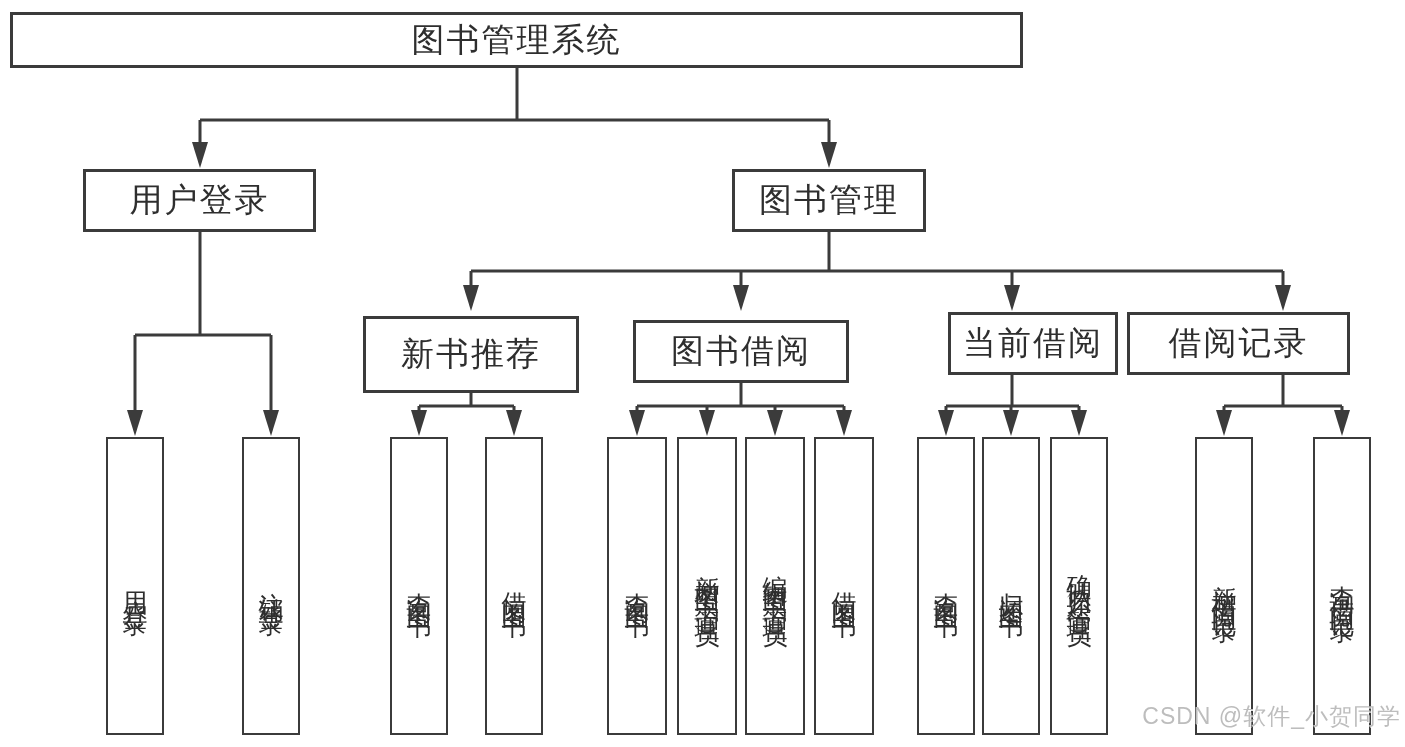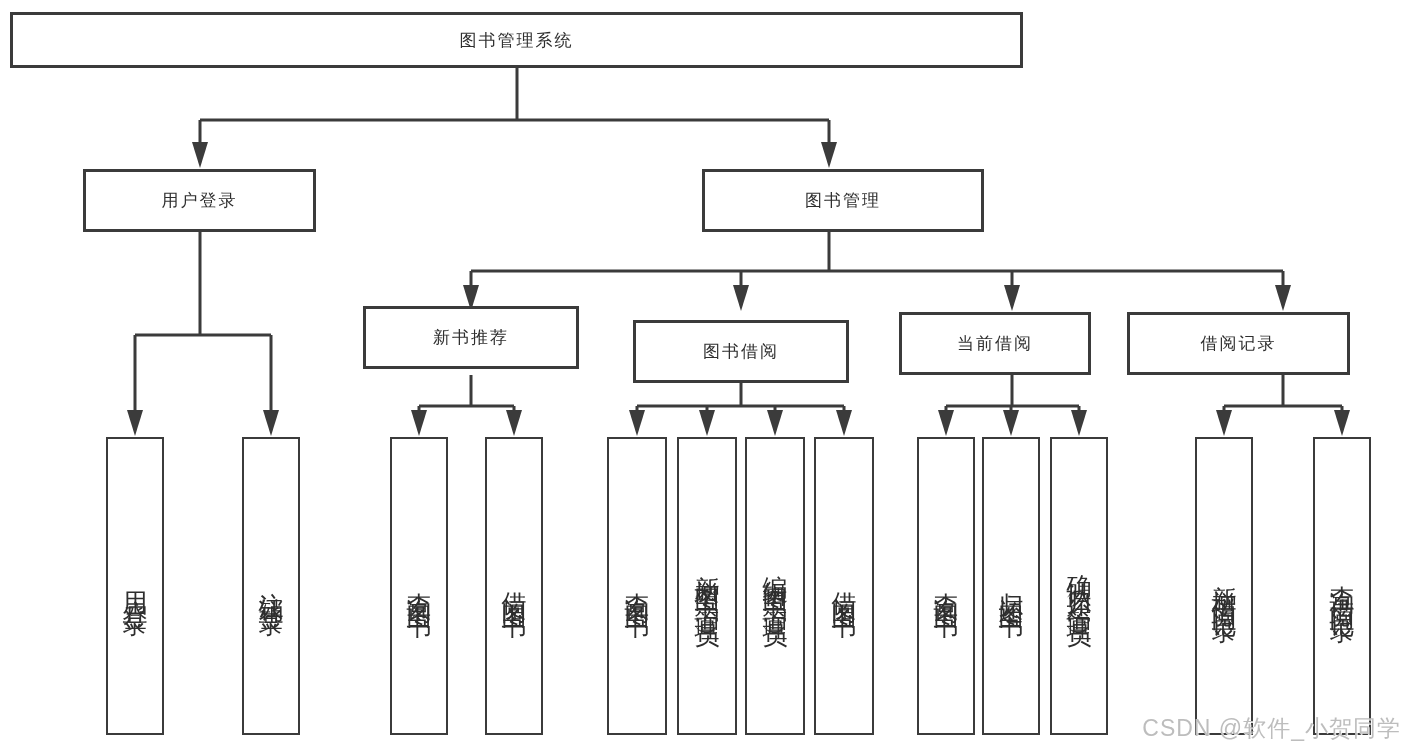--- a/index.html
+++ b/index.html
@@ -12,35 +12,35 @@
   }
   #connectors{position:absolute;left:0;top:0;z-index:1;}
   #connectors path{stroke:var(--line,#3b3b3b);stroke-width:3;fill:none;}
   #connectors polygon{fill:var(--line,#3b3b3b);}
   .hbox{
     position:absolute;z-index:2;box-sizing:border-box;
     background:#fff;border:3px solid var(--line,#3b3b3b);
     display:flex;align-items:center;justify-content:center;
   }
   .hbox span{
-    font-size:17px;color:var(--text,#2e2e2e);letter-spacing:2px;white-space:nowrap;
+    font-size:33px;color:var(--text,#2e2e2e);letter-spacing:2px;white-space:nowrap;
   }
   .vbox{
     position:absolute;z-index:2;box-sizing:border-box;
     top:437px;height:298px;width:58px;
     background:#fff;border:2px solid var(--line,#3b3b3b);
     display:flex;align-items:center;justify-content:center;
   }
   .vbox span{
     writing-mode:vertical-rl;text-orientation:mixed;
     font-size:25px;line-height:1;letter-spacing:7px;
     color:var(--text,#2e2e2e);white-space:nowrap;
   }
   .watermark{
-    position:absolute;right:4px;bottom:3px;z-index:5;
+    position:absolute;right:4px;bottom:15px;z-index:5;
     font-size:23px;letter-spacing:1px;
     color:var(--watermark,#bdbdbd);
     text-shadow:1px 1px 0 rgba(255,255,255,0.85);
     white-space:nowrap;
     margin-left:20px;
   }
 </style>
 </head>
 <body>
 
@@ -69,31 +69,31 @@
       <polygon points="1334,410 1350,410 1342,436"></polygon>
     </svg>
 
   <div class="hbox" style="left:10px;top:12px;width:1013px;height:56px">
     <span>图书管理系统</span>
   </div>
 
   <div class="hbox" style="left:83px;top:169px;width:233px;height:63px">
     <span>用户登录</span>
   </div>
-  <div class="hbox" style="left:702px;top:169px;width:282px;height:63px">
+  <div class="hbox" style="left:732px;top:169px;width:194px;height:63px">
     <span>图书管理</span>
   </div>
 
-  <div class="hbox" style="left:363px;top:306px;width:216px;height:63px">
+  <div class="hbox" style="left:363px;top:316px;width:216px;height:77px">
     <span>新书推荐</span>
   </div>
   <div class="hbox" style="left:633px;top:320px;width:216px;height:63px">
     <span>图书借阅</span>
   </div>
-  <div class="hbox" style="left:899px;top:312px;width:192px;height:63px">
+  <div class="hbox" style="left:948px;top:312px;width:170px;height:63px">
     <span>当前借阅</span>
   </div>
   <div class="hbox" style="left:1127px;top:312px;width:223px;height:63px">
     <span>借阅记录</span>
   </div>
 
   <div class="vbox" style="left:106px">
     <span>用户登录</span>
   </div>
   <div class="vbox" style="left:242px">

